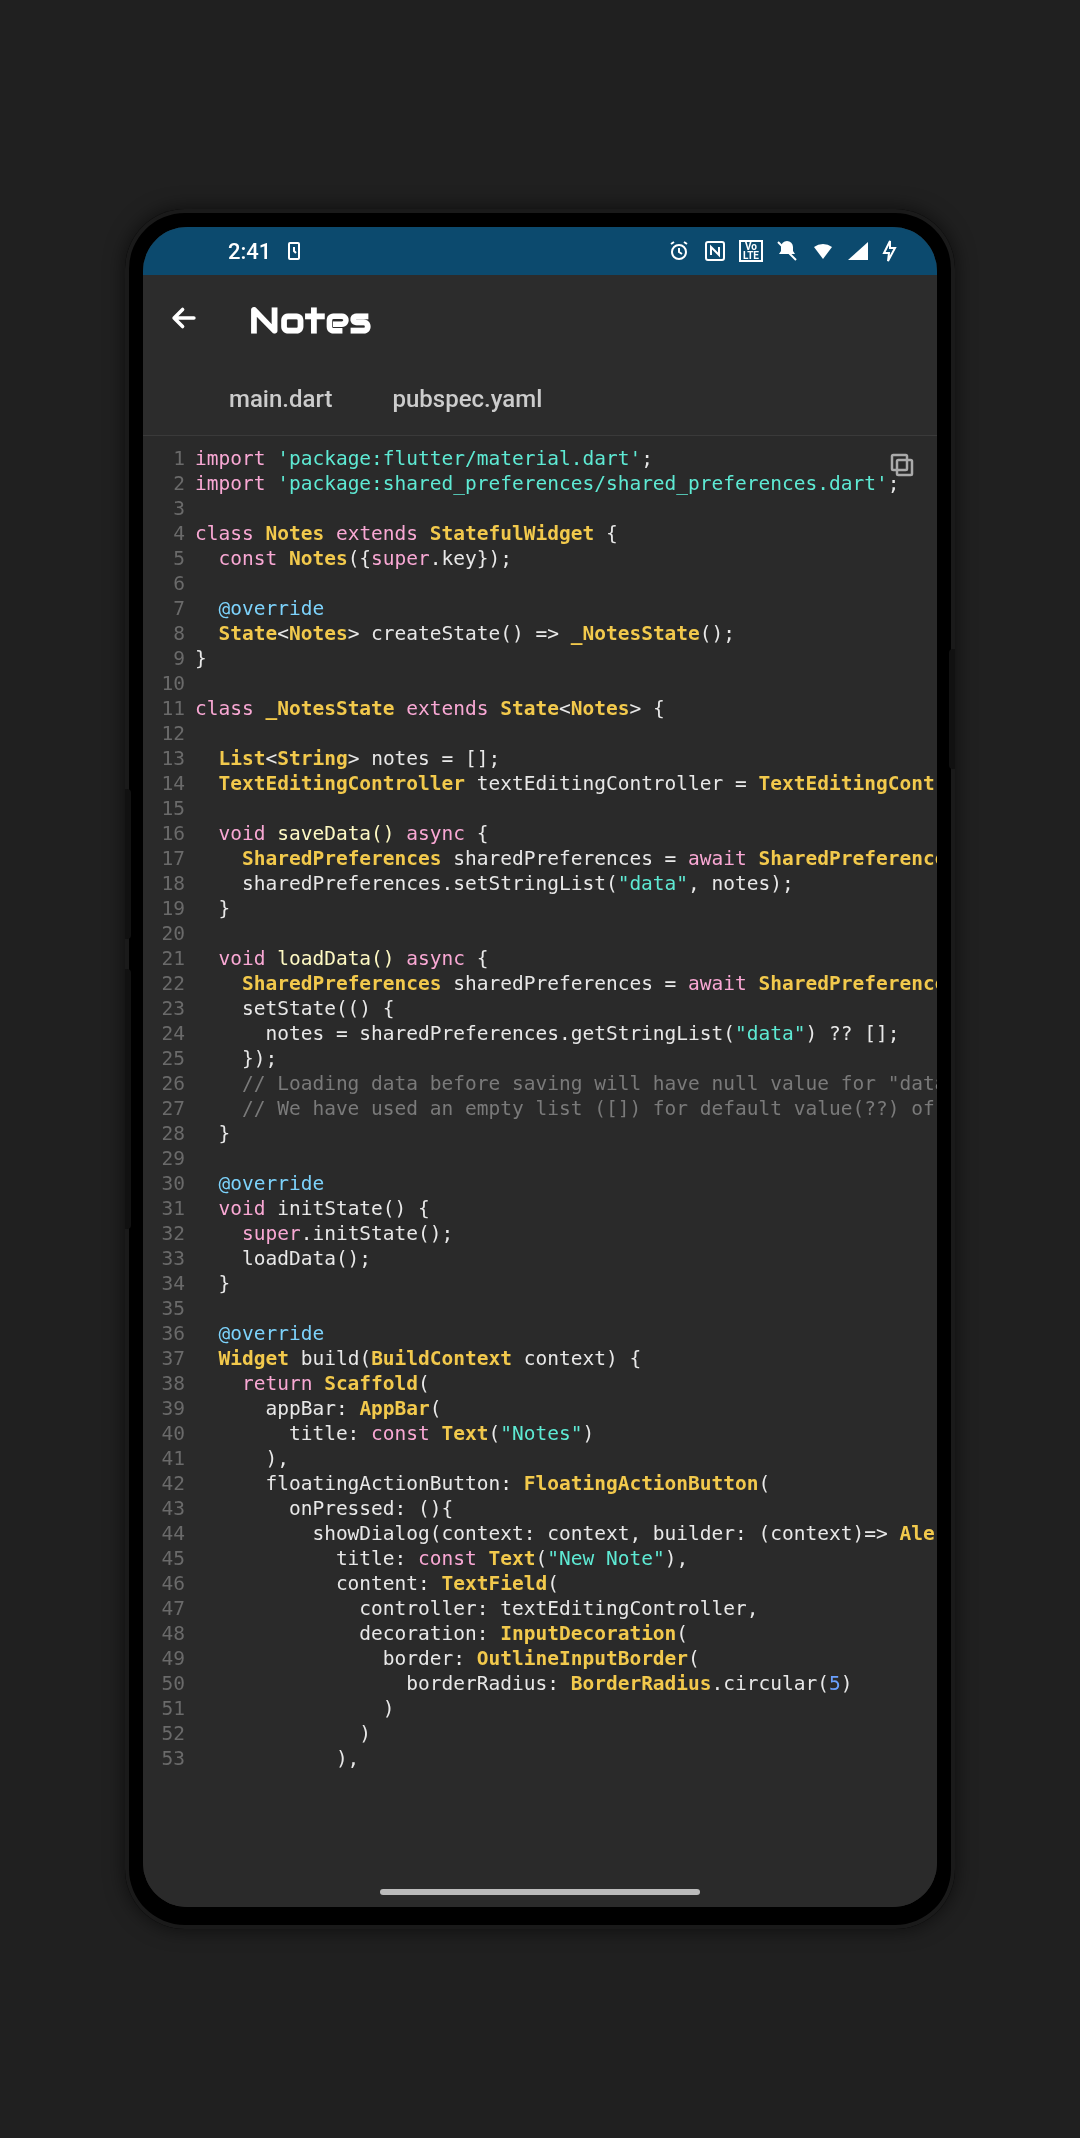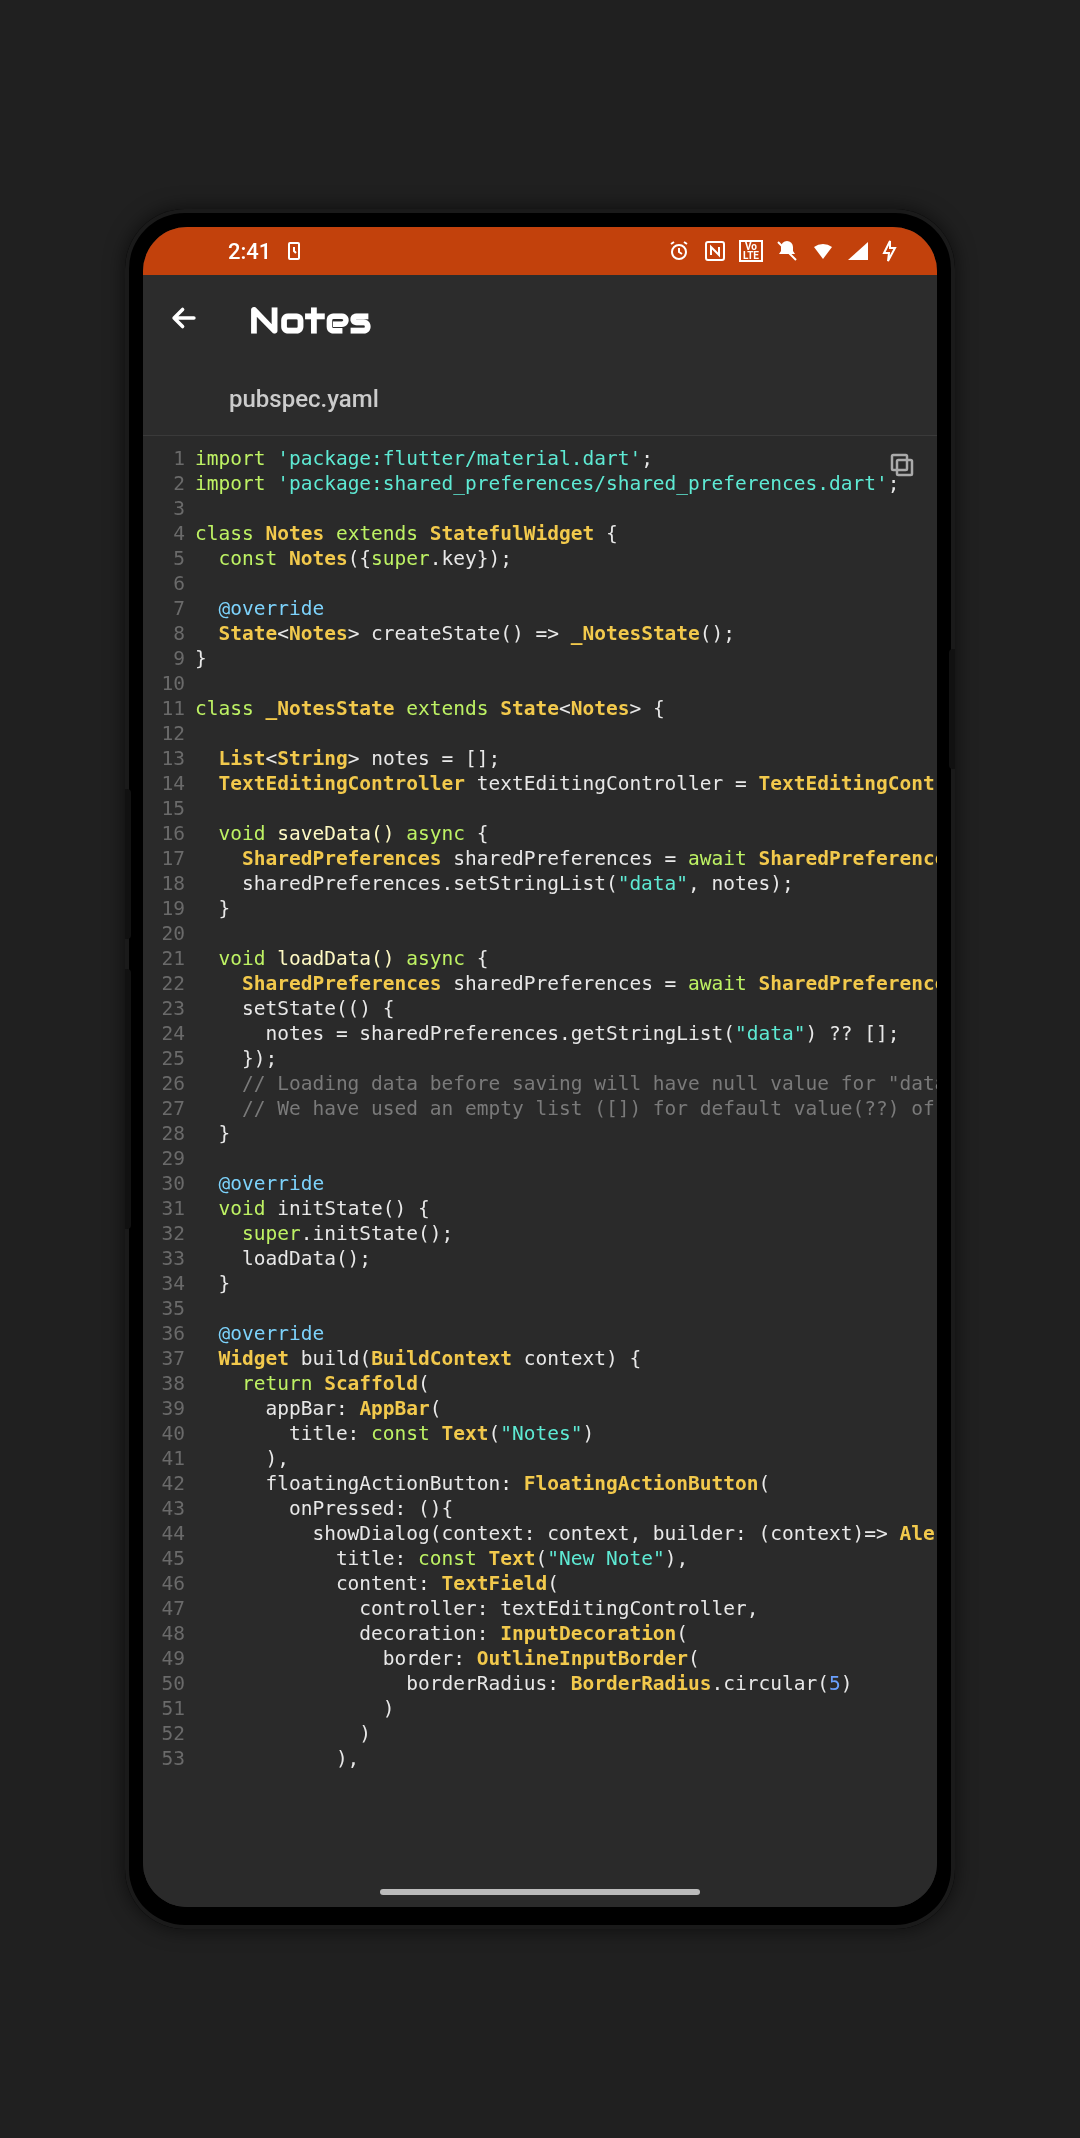--- a/index.html
+++ b/index.html
@@ -39,21 +39,21 @@
   
   .status-bar {
     height: 48px;
     display: flex;
     align-items: center;
     justify-content: space-between;
     padding: 0 40px 0 85px;
     color: #fff;
     font-size: 22px;
     font-weight: 500;
-    background: #c2410c;
+    background: #0c4a6e;
   }
   .status-left { display:flex; align-items:center; gap:14px;}
   .status-right { display:flex; align-items:center; gap:12px;}
   .ico { display:inline-flex; }
   
   .app-bar {
     height: 90px;
     display: flex;
     align-items: center;
     padding: 0 24px;
@@ -120,21 +120,21 @@
   }
   .gutter div { height:25px; }
   .src {
     flex:1;
     color:#e8e8e8;
     white-space: pre;
     overflow-x: hidden;
   }
   .src div { height:25px; }
   
-  .kw { color:#bef264; } 
+  .kw { color:#f9a8d4; } 
   .type { color:#f2c94c; font-weight:600;} 
   .str { color:#5eead4; } 
   .cmt { color:#7a7a7a; }
   .op { color:#e8e8e8; }
   .anno { color:#7dd3fc; }
   .fn { color:#fef9c3; }
   .num { color:#6aa0ff; }
 
   
   .navpill {
@@ -219,20 +219,21 @@
     <div class="app-bar">
       <span class="back-btn">
         <svg width="34" height="34" viewBox="0 0 24 24" fill="none" stroke="#fff" stroke-width="2.5" stroke-linecap="round" stroke-linejoin="round">
             <path d="M19 12H5M11 18l-6-6 6-6"></path>
           </svg>
       </span>
       <span class="title">Notes</span>
     </div>
 
     <div class="tabs">
+      <div class="tab"><span>main.dart</span></div>
       <div class="tab"><span>pubspec.yaml</span></div>
     </div>
 
     <div class="code-wrap">
       <span class="copy-btn">
         <svg width="30" height="30" viewBox="0 0 24 24" fill="none" stroke="#aaa" stroke-width="2">
             <rect x="8" y="8" width="12" height="12" rx="1"></rect>
             <rect x="4" y="4" width="12" height="12" rx="1"></rect>
           </svg>
       </span>

